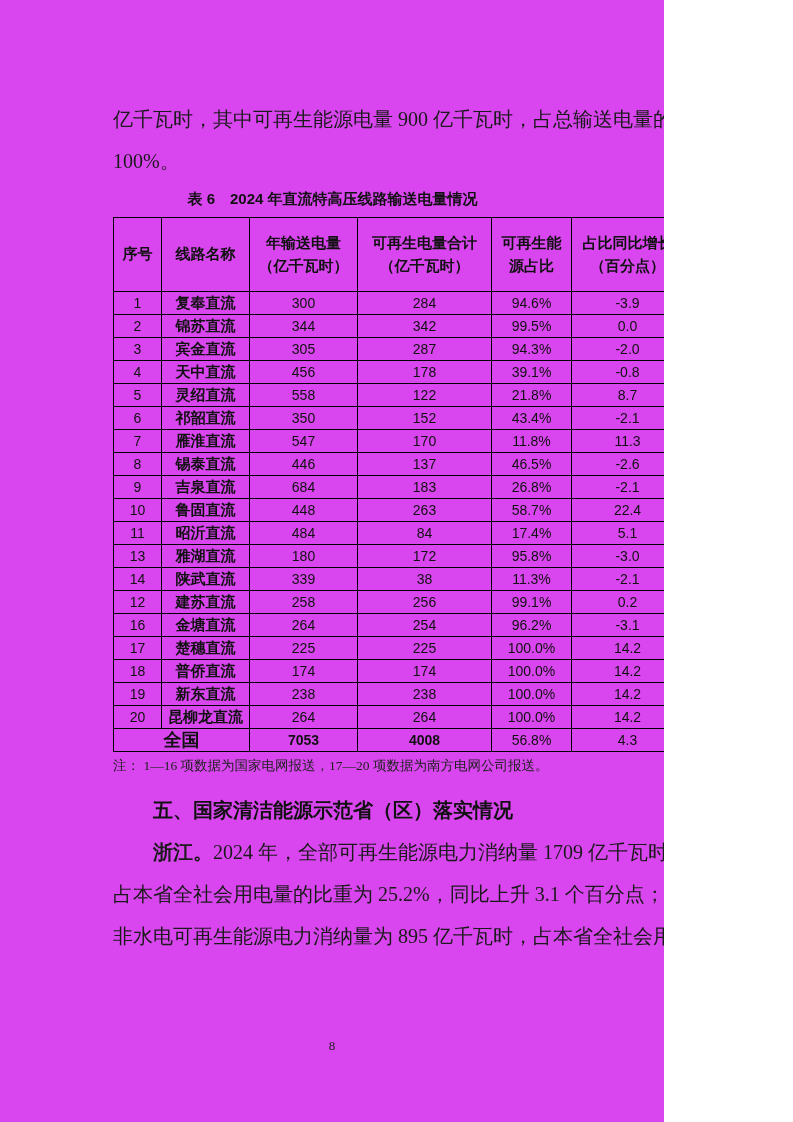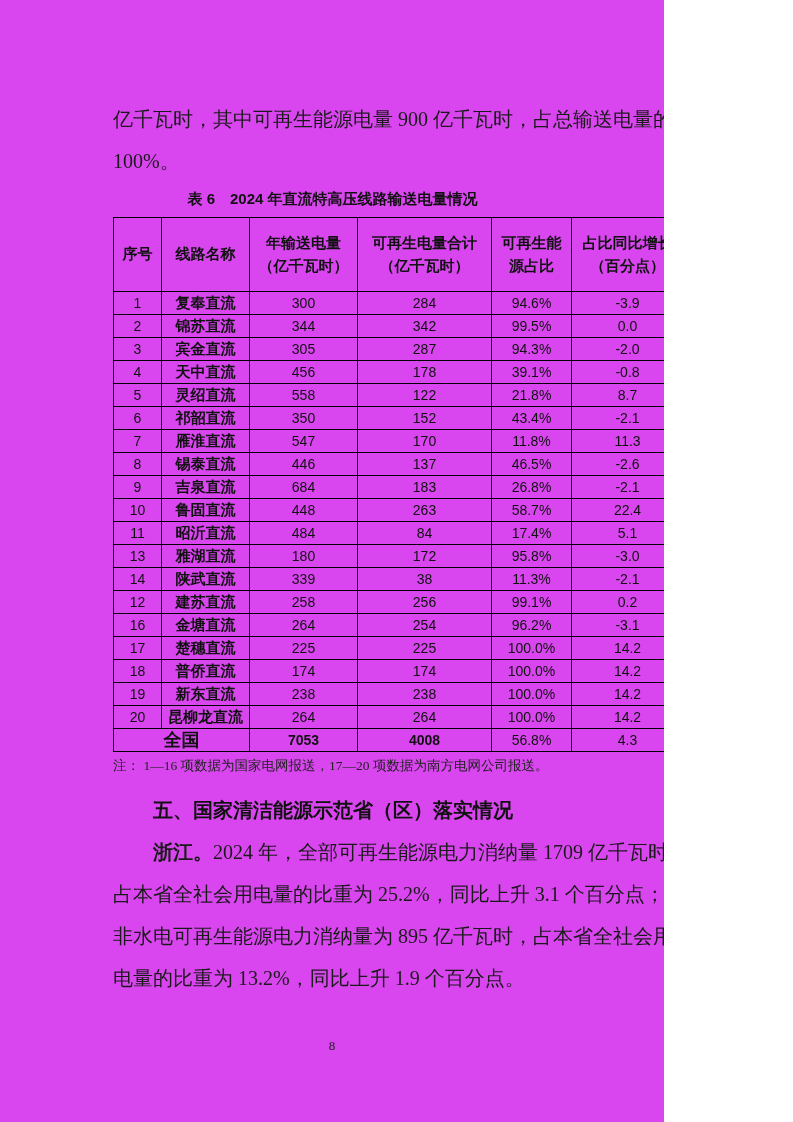--- a/index.html
+++ b/index.html
@@ -307,19 +307,18 @@
     </table>
 
     <div class="table-note">注：  1—16 项数据为国家电网报送，17—20 项数据为南方电网公司报送。</div>
 
     <div class="section-heading">五、国家清洁能源示范省（区）落实情况</div>
 
     <div class="para">
       <div class="body-line indent"><span class="bold-run">浙江。</span><span>2024 年，全部可再生能源电力消纳量 1709 亿千瓦时，</span></div>
       <div class="body-line">占本省全社会用电量的比重为 25.2%，同比上升 3.1 个百分点；</div>
       <div class="body-line">非水电可再生能源电力消纳量为 895 亿千瓦时，占本省全社会用</div>
-      <div class="body-line last">电量的比重为 13.2%，同比上升 1.9 个百分点。</div>
     </div>
 
   </div>
 
   <div class="page-number">8</div>
 </div>
 
 </body></html>

